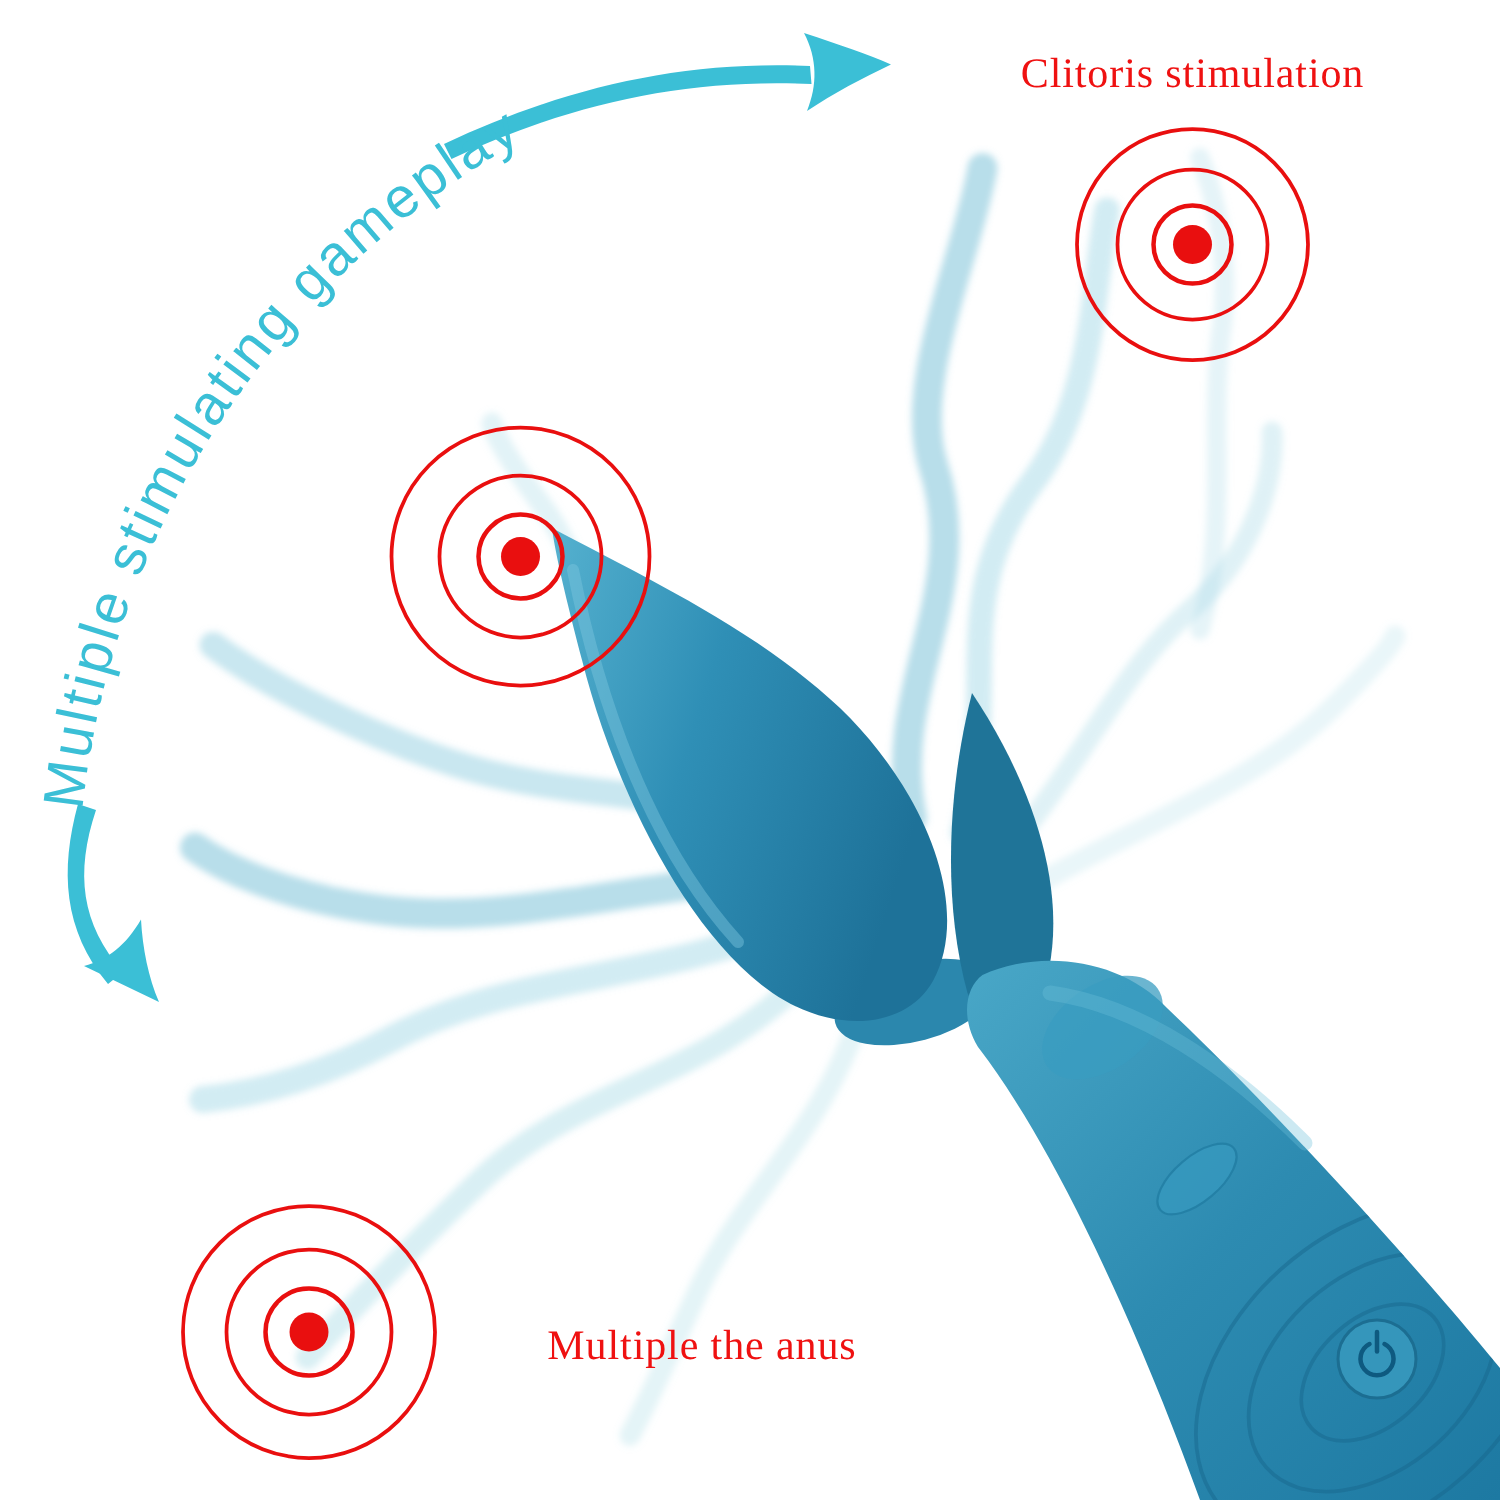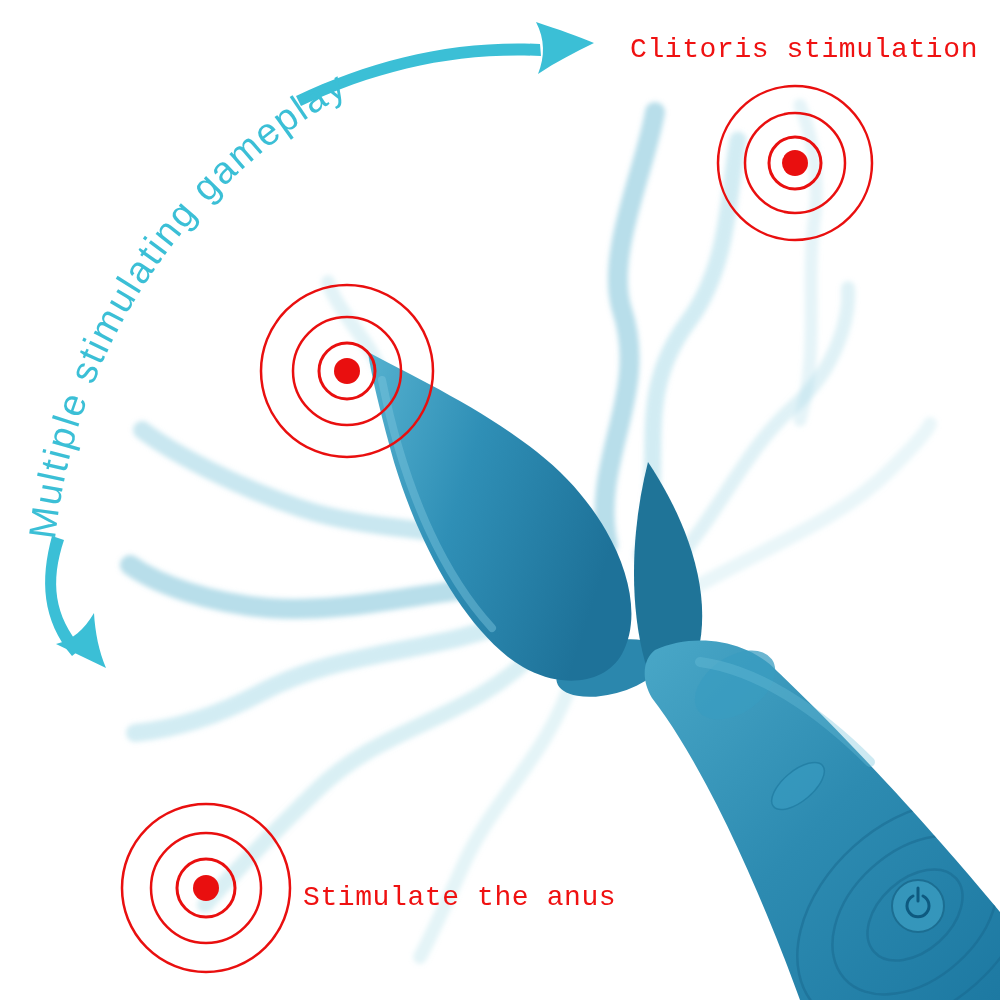--- a/index.html
+++ b/index.html
@@ -3,22 +3,22 @@
 <meta charset="utf-8">
 <style>
   html,body{margin:0;padding:0;background:#ffffff;}
   .stage{
     position:relative;width:1000px;height:1000px;background:#ffffff;
     overflow:hidden;font-family:"Liberation Sans",sans-serif;
   }
   .stage svg{position:absolute;left:0;top:0;}
   .label{
     position:absolute;color:#ef1111;font-size:28px;letter-spacing:.6px;
-    text-align:left;width:330px;white-space:nowrap;
-    font-family:Liberation Mono, monospace;
+    text-align:center;width:330px;white-space:nowrap;
+    font-family:Liberation Serif, serif;
   }
   .label-clitoris{left:630px;top:34px;}
   .label-gspot{left:163px;top:228px;}
   .label-anus{left:303px;top:882px;}
 </style>
 </head>
 <body>
 
 <div class="stage">
 
@@ -105,15 +105,15 @@
     <path d="M 106 668 L 56 644 C 72 640 84 630 94 613 C 95 632 99 652 106 668 Z"></path>
   </g>
 
   <path id="textArc" d="M 55 540 A 580 580 0 0 1 520 30" fill="none"></path>
   <text font-size="38" fill="#3bbfd6" letter-spacing="2" font-family="Liberation Sans, sans-serif">
     <textPath href="#textArc" xlink:href="#textArc" startOffset="0">Multiple stimulating gameplay</textPath>
   </text>
 </svg>
 
 <div class="label label-clitoris">Clitoris stimulation</div>
-<div class="label label-anus">Stimulate the anus</div>
+<div class="label label-anus">Multiple the anus</div>
 
 </div>
 
 </body></html>

